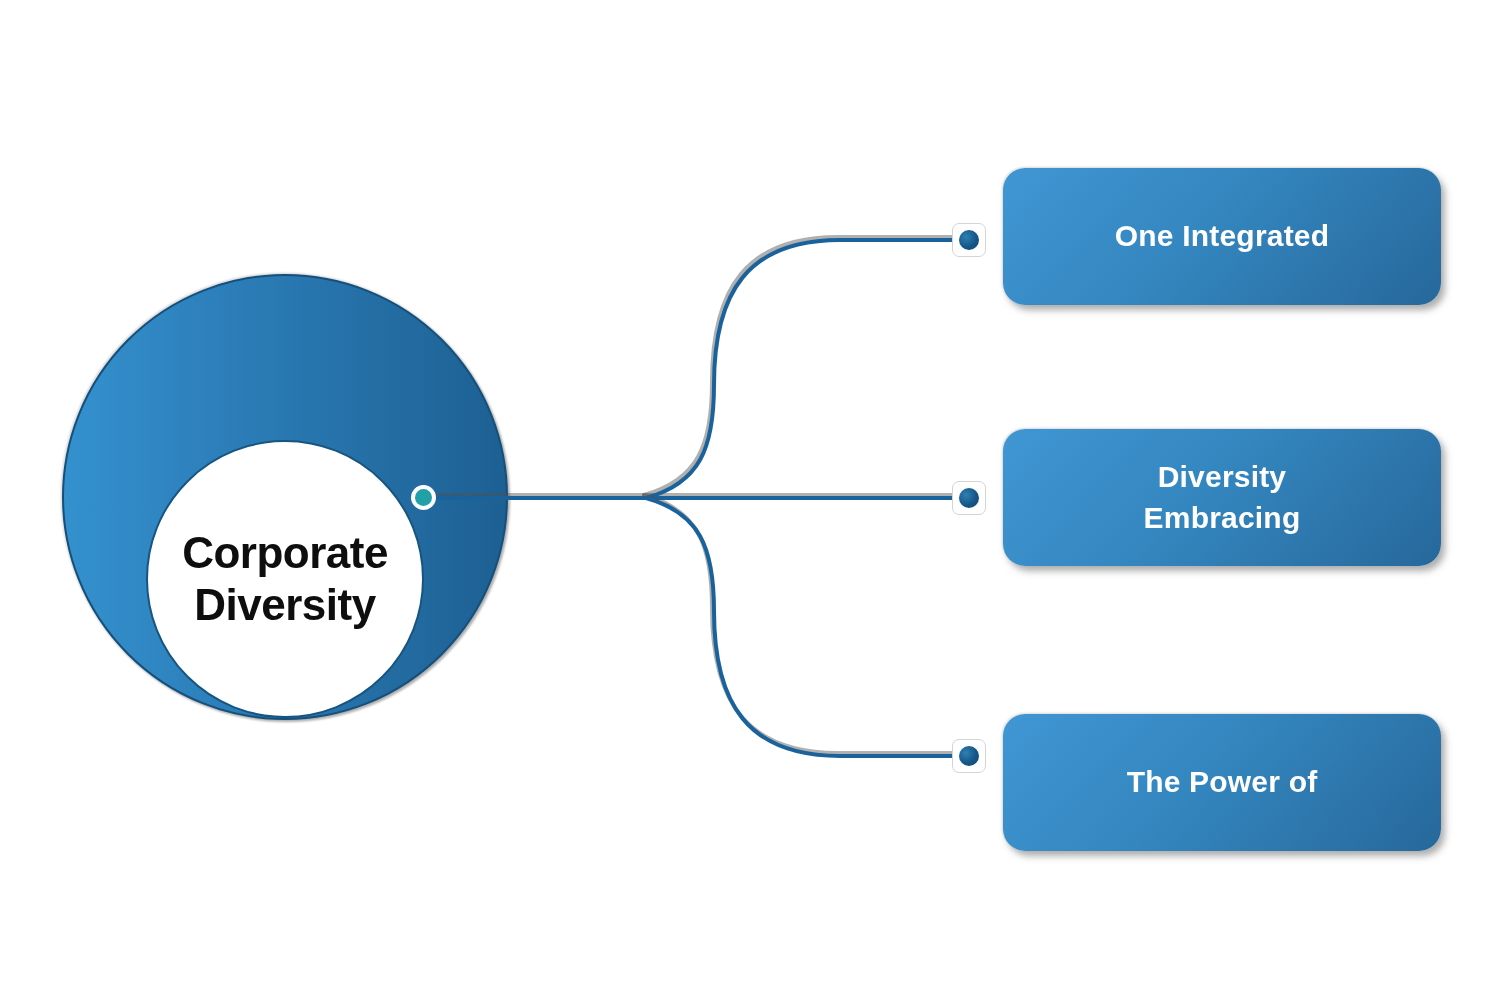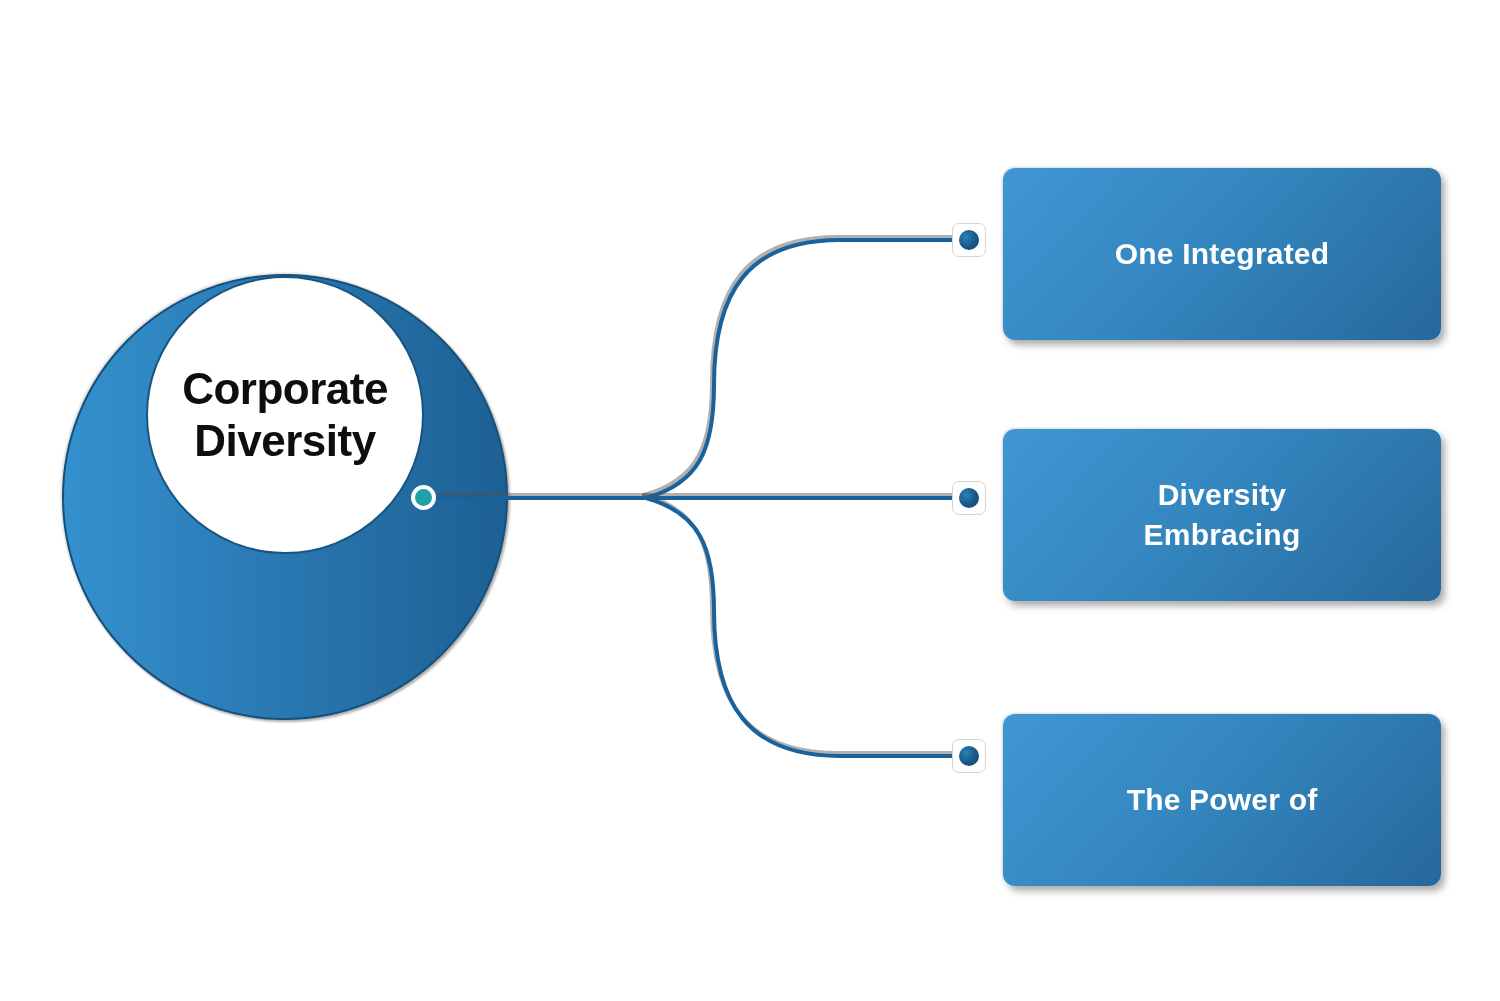--- a/index.html
+++ b/index.html
@@ -21,21 +21,21 @@
     position: absolute;
     left: 62px;
     top: 274px;
     width: 446px;
     height: 446px;
     border-radius: 50%;
     background: linear-gradient(90deg, #3491ce 0%, #2a7ab4 45%, #1d6093 100%);
     border: 2px solid #14507b;
     box-sizing: border-box;
     display: flex;
-    align-items: flex-start;
+    align-items: flex-end;
     justify-content: center;
     filter: drop-shadow(2px 2px 1px rgba(96,96,96,0.45)) drop-shadow(-1px -1px 1px rgba(96,96,96,0.30));
     z-index: 1;
   }
   .donut-inner {
     width: 278px;
     height: 278px;
     border-radius: 50%;
     background: #ffffff;
     border: 2px solid #175580;
@@ -114,22 +114,22 @@
   }
   .ep-1 { left: 969px; top: 240px; }
   .ep-2 { left: 969px; top: 498px; }
   .ep-3 { left: 969px; top: 756px; }
 
   
   .branch-box {
     position: absolute;
     left: 1003px;
     width: 438px;
-    height: 172px;
-    border-radius: 12px;
+    height: 137px;
+    border-radius: 22px;
     background: linear-gradient(133deg, #4097d3 0%, #3486bf 45%, #26689b 100%);
     box-shadow: 4px 5px 7px rgba(105,105,105,0.55), -1px -1px 2px rgba(130,130,130,0.25);
     display: flex;
     flex-direction: column;
     align-items: center;
     justify-content: center;
     z-index: 2;
   }
   .box-1 { top: 168px; }
   .box-2 { top: 429px; }

